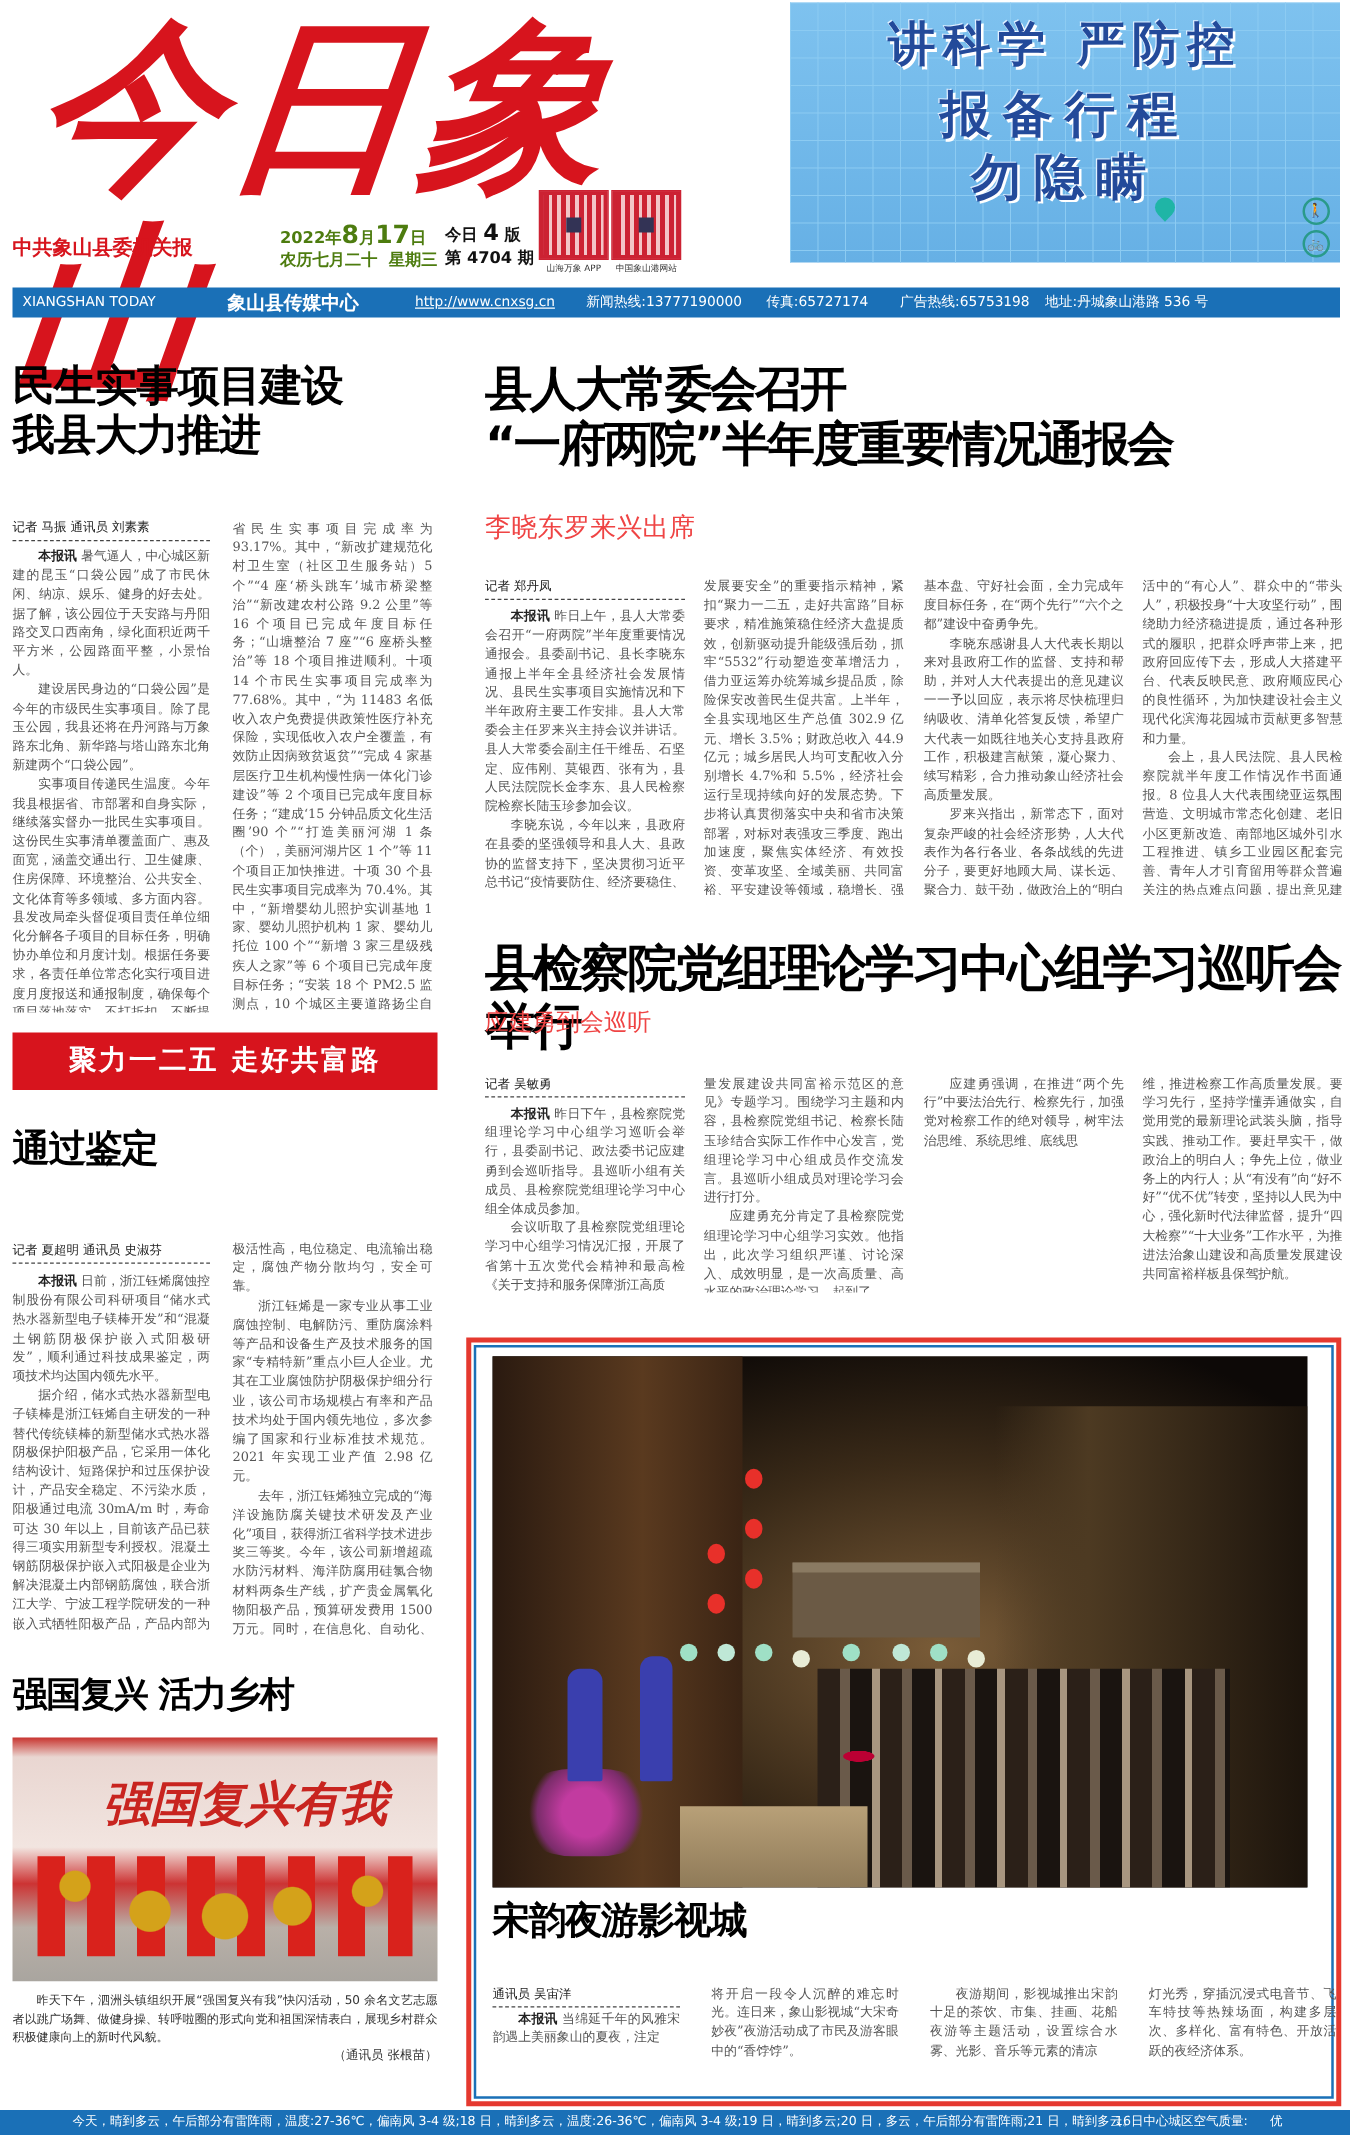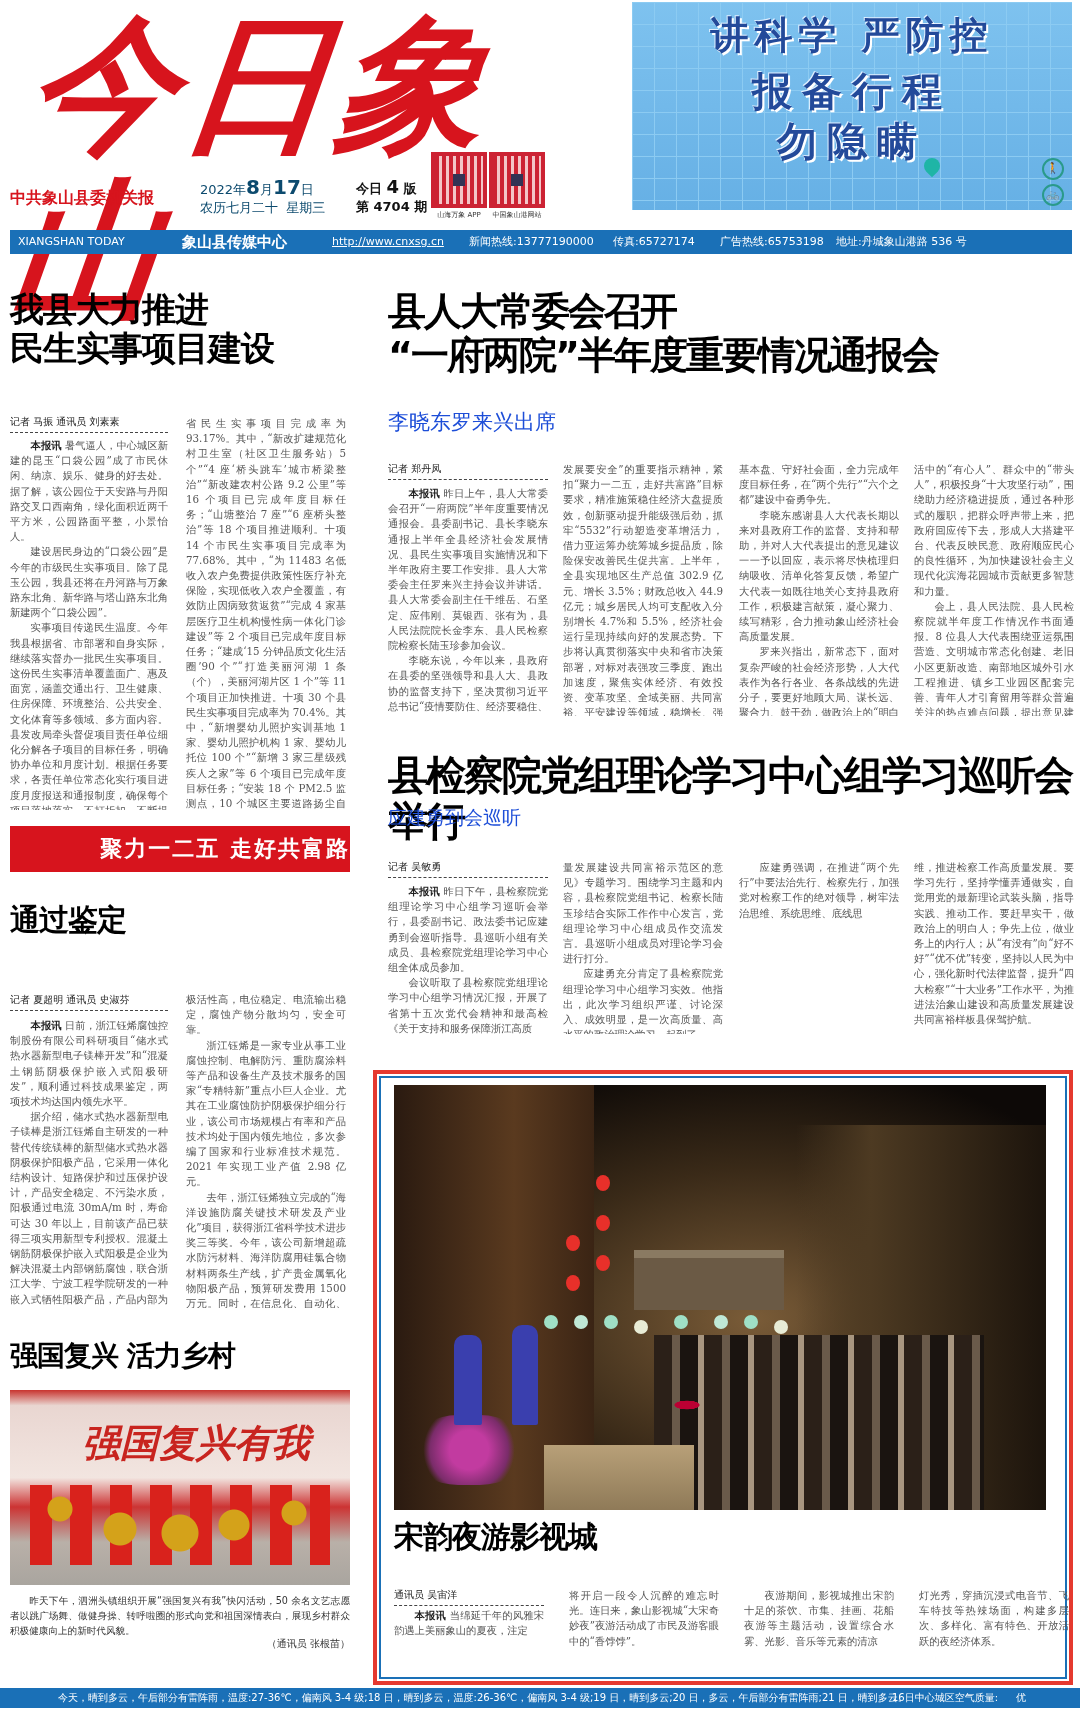--- a/index.html
+++ b/index.html
@@ -2,46 +2,46 @@
 <html><head>
 <meta charset="utf-8">
 <style>
 *{box-sizing:border-box;margin:0;padding:0}
 body{width:1080px;height:1713px;background:#fff;font-family:"DejaVu Serif","Liberation Serif",serif;color:#333;position:relative;overflow:hidden}
 .abs{position:absolute}
 .sans{font-family:"DejaVu Sans","Liberation Sans",sans-serif}
 
 #logo{left:30px;top:2px;width:540px;height:165px;color:#d7141d;font-family:"DejaVu Serif",serif;font-size:148px;font-weight:bold;letter-spacing:6px;line-height:165px;font-style:italic;transform:skewX(-6deg)}
 #party{left:10px;top:188px;color:#d7141d;font-size:16px;font-weight:bold}
-#date{left:200px;top:178px;font-size:13px;font-weight:normal;color:#0c4a6e;line-height:18px}
+#date{left:224px;top:178px;font-size:13px;font-weight:bold;color:#4d7c0f;line-height:18px}
 #date b{font-size:20px}
 #pages{left:356px;top:178px;font-size:13px;font-weight:bold;color:#111;line-height:18px}
 #pages b{font-size:18px}
 .qr{top:153px;width:54px;height:54px;background:
  repeating-linear-gradient(90deg,#c23 0 4px,#f3c5c8 4px 7px),#c23;border:3px solid #c23;outline:1px solid #c23}
 .qr::before{content:"";position:absolute;left:18px;top:18px;width:12px;height:12px;background:#335}
 .qr-label{top:210px;font-size:7px;color:#333;width:70px;text-align:center}
 #banner{left:632px;top:2px;width:440px;height:208px;background:linear-gradient(180deg,#7ec2ef,#6ab4e8);overflow:hidden;
  background-image:linear-gradient(#8ccbf2 1px,transparent 1px),linear-gradient(90deg,#8ccbf2 1px,transparent 1px),linear-gradient(180deg,#7ec2ef,#66b0e5);background-size:22px 22px,22px 22px,100% 100%}
 .bn-line{position:absolute;left:0;width:100%;text-align:center;font-family:"DejaVu Sans",sans-serif;font-weight:bold;color:#234a9a;text-shadow:2px 2px 0 #fff,-1px -1px 0 #dfefff;letter-spacing:6px}
 .pin{position:absolute;width:16px;height:16px;border-radius:50% 50% 50% 0;background:#1fb5a6;transform:rotate(-45deg)}
 .badge-circ{position:absolute;width:22px;height:22px;border:2px solid #2a9a8a;border-radius:50%;color:#2a9a8a;font-size:11px;text-align:center;line-height:18px}
 
 #infobar{left:10px;top:230px;width:1062px;height:24px;background:#1a70b7;color:#fff;font-family:"DejaVu Sans",sans-serif;font-size:11px;line-height:24px;white-space:nowrap}
 #infobar span{position:absolute;top:0}
 #infobar .big{font-size:15px;font-weight:bold}
 #infobar a{color:#fff;text-decoration:underline}
 
 .hl{font-family:"DejaVu Sans","Liberation Sans",sans-serif;font-weight:bold;color:#000;line-height:1.15;letter-spacing:-1px}
-.sub{font-family:Liberation Mono, monospace;color:#1d4ed8}
+.sub{font-family:Liberation Mono, monospace;color:#ef4444}
 .byline{font-family:"DejaVu Sans",sans-serif;font-size:10px;font-weight:normal;color:#222;border-bottom:1px dashed #444;padding-bottom:3px}
 .col{font-size:10.3px;line-height:15.2px;color:#555;text-align:justify;overflow:hidden}
 .col p{text-indent:2em}
 .col b{color:#222}
-.redbar{background:#d7141d;color:#fff;font-family:"DejaVu Sans",sans-serif;font-weight:bold;text-align:right}
+.redbar{background:#d7141d;color:#fff;font-family:"DejaVu Sans",sans-serif;font-weight:bold;text-align:center}
 
 #photo-dance{left:10px;top:1390px;width:340px;height:195px;overflow:hidden;background:linear-gradient(180deg,#c8342f 0,#e9d6d1 8%,#f2e5e0 45%,#c33 60%,#b9b0a8 78%,#a9a59f 100%)}
 #photo-night{left:394px;top:1085px;width:652px;height:425px;overflow:hidden;background:radial-gradient(ellipse at 55% 55%,#7a5c38 0,#3a2a18 45%,#0d0907 80%)}
 #feature-box{left:373px;top:1070px;width:700px;height:615px;border:4px solid #e5392f;outline:2px solid #1a70b7;outline-offset:-8px}
 #weather{left:0;top:1688px;width:1080px;height:20px;background:#1a70b7;color:#fff;font-family:"DejaVu Sans",sans-serif;font-size:10px;line-height:20px;white-space:nowrap}
 </style>
 </head>
 <body>
 
 <div id="logo" class="abs">今日象山</div>
@@ -74,22 +74,22 @@
   <span style="left:8px">XIANGSHAN TODAY</span>
   <span class="big" style="left:172px">象山县传媒中心</span>
   <span style="left:322px"><a>http://www.cnxsg.cn</a></span>
   <span style="left:459px">新闻热线:13777190000</span>
   <span style="left:603px">传真:65727174</span>
   <span style="left:710px">广告热线:65753198</span>
   <span style="left:826px">地址:丹城象山港路 536 号</span>
 </div>
 
 <div class="abs hl" style="left:10px;top:290px;font-size:34px;width:340px">
+  <div>民生实事项目建设</div>
   <div>我县大力推进</div>
-  <div>民生实事项目建设</div>
 </div>
 <div class="abs byline" style="left:10px;top:415px;width:158px">记者 马振 通讯员 刘素素</div>
 <div class="abs col" style="left:10px;top:438px;width:158px;height:372px">
   <p><b>本报讯</b> <span>暑气逼人，中心城区新建的昆玉“口袋公园”成了市民休闲、纳凉、娱乐、健身的好去处。据了解，该公园位于天安路与丹阳路交叉口西南角，绿化面积近两千平方米，公园路面平整，小景怡人。</span></p>
   <p>建设居民身边的“口袋公园”是今年的市级民生实事项目。除了昆玉公园，我县还将在丹河路与万象路东北角、新华路与塔山路东北角新建两个“口袋公园”。</p>
   <p>实事项目传递民生温度。今年我县根据省、市部署和自身实际，继续落实督办一批民生实事项目。这份民生实事清单覆盖面广、惠及面宽，涵盖交通出行、卫生健康、住房保障、环境整治、公共安全、文化体育等多领域、多方面内容。县发改局牵头督促项目责任单位细化分解各子项目的目标任务，明确协办单位和月度计划。根据任务要求，各责任单位常态化实行项目进度月度报送和通报制度，确保每个项目落地落实、不打折扣，不断提高人民群众的获得感、安全感、幸福感。</p>
 
 </div>
 <div class="abs col" style="left:186px;top:416px;width:160px;height:394px">省民生实事项目完成率为 93.17%。其中，“新改扩建规范化村卫生室（社区卫生服务站）5 个”“4 座‘桥头跳车’城市桥梁整治”“新改建农村公路 9.2 公里”等 16 个项目已完成年度目标任务；“山塘整治 7 座”“6 座桥头整治”等 18 个项目推进顺利。十项 14 个市民生实事项目完成率为 77.68%。其中，“为 11483 名低收入农户免费提供政策性医疗补充保险，实现低收入农户全覆盖，有效防止因病致贫返贫”“完成 4 家基层医疗卫生机构慢性病一体化门诊建设”等 2 个项目已完成年度目标任务；“建成‘15 分钟品质文化生活圈’90 个”“打造美丽河湖 1 条（个），美丽河湖片区 1 个”等 11 个项目正加快推进。十项 30 个县民生实事项目完成率为 70.4%。其中，“新增婴幼儿照护实训基地 1 家、婴幼儿照护机构 1 家、婴幼儿托位 100 个”“新增 3 家三星级残疾人之家”等 6 个项目已完成年度目标任务；“安装 18 个 PM2.5 监测点，10 个城区主要道路扬尘自动监测点和 60 家企业污染设施智能监控设备”“维修加固山塘水库 20 座”等 18 个项目正有序推进。</div>
 

